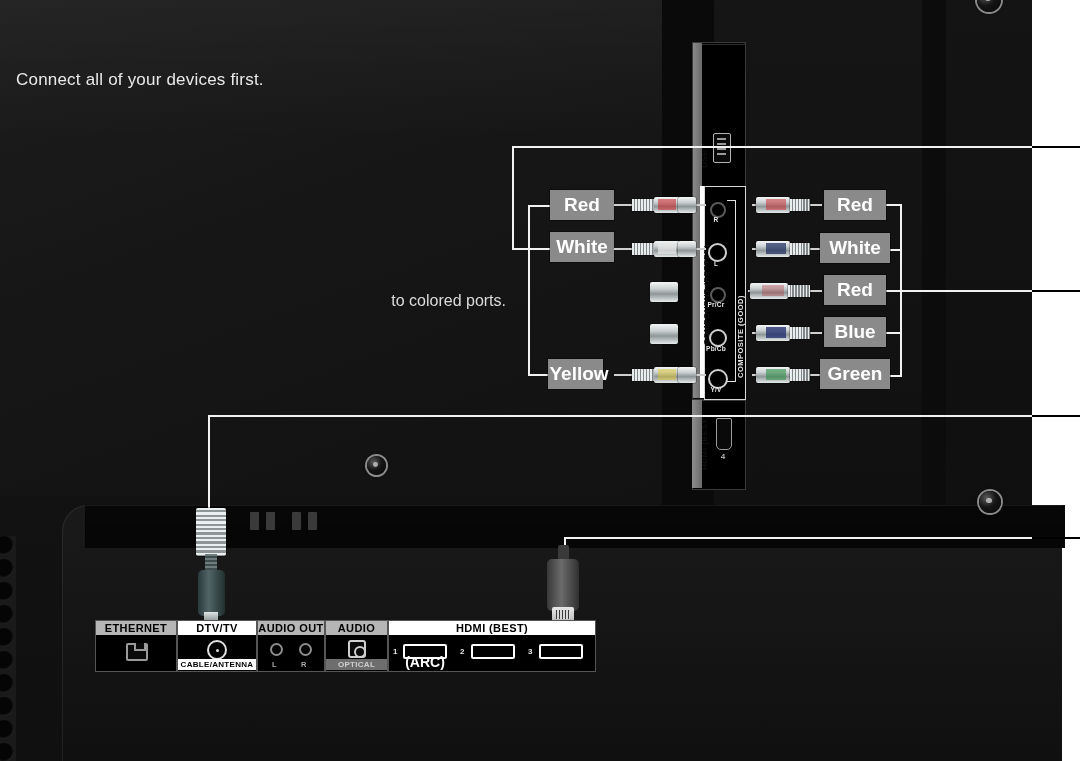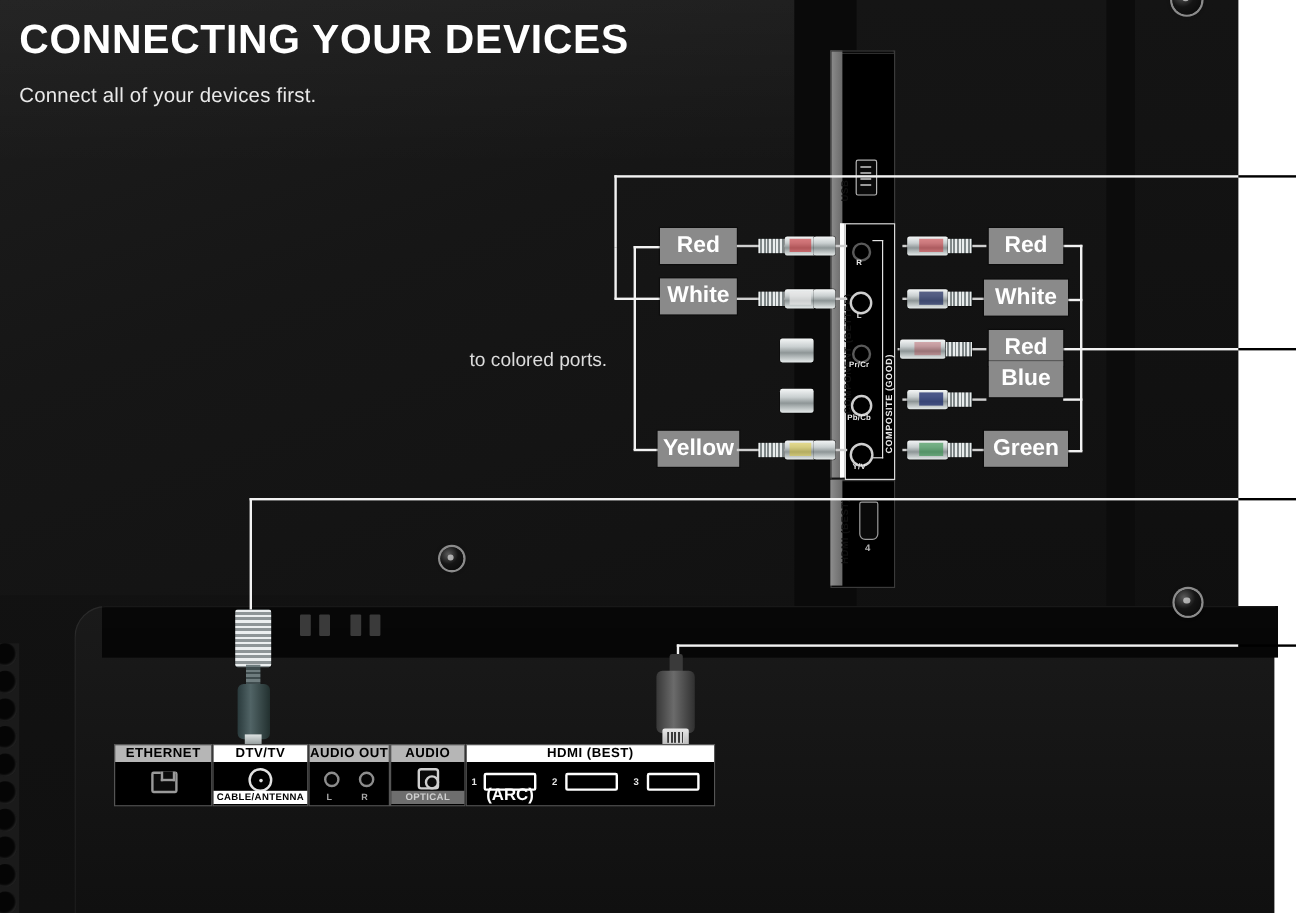--- a/index.html
+++ b/index.html
@@ -194,21 +194,20 @@
 
   <div class="tiny-rect" style="left:250px;top:512px;width:9px;height:18px;"></div>
   <div class="tiny-rect" style="left:266px;top:512px;width:9px;height:18px;"></div>
   <div class="tiny-rect" style="left:292px;top:512px;width:9px;height:18px;"></div>
   <div class="tiny-rect" style="left:308px;top:512px;width:9px;height:18px;"></div>
 
   <div class="screw" style="left:367px;top:456px;width:19px;height:19px;"></div>
   <div class="screw" style="left:979px;top:491px;width:22px;height:22px;"></div>
   <div class="screw" style="left:977px;top:-12px;width:24px;height:24px;"></div>
 
-  <div id="title">CONNECTING YOUR DEVICES</div>
   <div class="subline" id="sub1">Connect all of your devices first.</div>
 
   <div id="midtext">
     <div>to colored ports.</div>
   </div>
 
   <div class="plate" id="side-io"></div>
   <div class="plate" id="side-io-usb"></div>
   <div class="plate" id="io-strip-left"></div>
   <div class="plate" id="side-io-border"></div>
@@ -269,21 +268,21 @@
   <div class="cl cl-h" style="left:208px;top:415px;width:824px;"></div>
   <div class="cl cl-v" style="left:208px;top:415px;height:108px;"></div>
   <div class="cl-black" style="left:1032px;top:415px;width:48px;"></div>
 
   <div class="cl cl-h" style="left:564px;top:537px;width:468px;"></div>
   <div class="cl cl-v" style="left:564px;top:537px;height:14px;"></div>
   <div class="cl-black" style="left:1032px;top:537px;width:48px;"></div>
 
   <div class="chip" style="left:550px;top:190px;width:64px;height:30px;">Red</div>
   <div class="chip" style="left:550px;top:232px;width:64px;height:30px;">White</div>
-  <div class="chip" style="left:548px;top:359px;width:68px;height:30px;">Yellow</div>
+  <div class="chip" style="left:548px;top:359px;width:48px;height:30px;padding-left:7px;">Yellow</div>
 
   <div class="rca" style="left:614px;top:194px;width:92px;">
     <div class="wire" style="left:0;width:92px;"></div>
     <div class="grip" style="left:18px;width:22px;"></div>
     <div class="barrel" style="left:40px;width:26px;"></div>
     <div class="band" style="left:44px;width:18px;background:#cc2127;opacity:.55;"></div>
     <div class="barrel" style="left:64px;width:18px;"></div>
   </div>
   <div class="rca" style="left:614px;top:238px;width:92px;">
     <div class="wire" style="left:0;width:92px;"></div>
@@ -334,21 +333,21 @@
   <div class="rca" style="left:752px;top:364px;width:70px;">
     <div class="wire" style="left:0;width:70px;"></div>
     <div class="barrel" style="left:4px;width:34px;"></div>
     <div class="band" style="left:14px;width:20px;background:#2f8f48;opacity:.6;"></div>
     <div class="grip" style="left:38px;width:20px;"></div>
   </div>
 
   <div class="chip" style="left:824px;top:190px;width:62px;height:30px;">Red</div>
   <div class="chip" style="left:820px;top:233px;width:70px;height:30px;">White</div>
   <div class="chip" style="left:824px;top:275px;width:62px;height:30px;">Red</div>
-  <div class="chip" style="left:824px;top:301px;width:62px;height:30px;">Blue</div>
+  <div class="chip" style="left:824px;top:317px;width:62px;height:30px;">Blue</div>
   <div class="chip" style="left:820px;top:359px;width:70px;height:30px;">Green</div>
 
   <div id="coax-cable">
     <div id="coax-thread"></div>
     <div id="coax-neck"></div>
     <div id="coax-body"></div>
     <div id="coax-ferrule"></div>
   </div>
 
   <div id="hdmi-cable">

